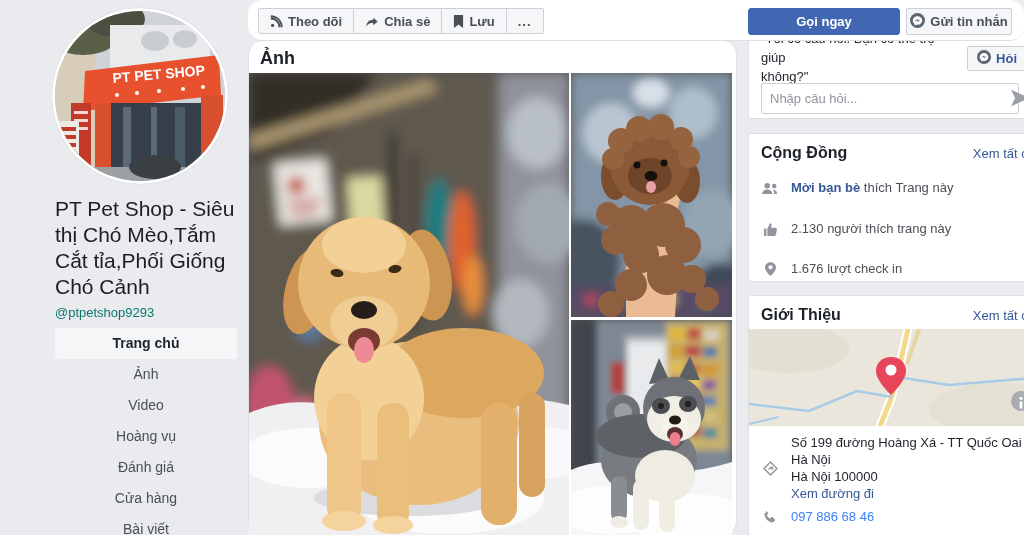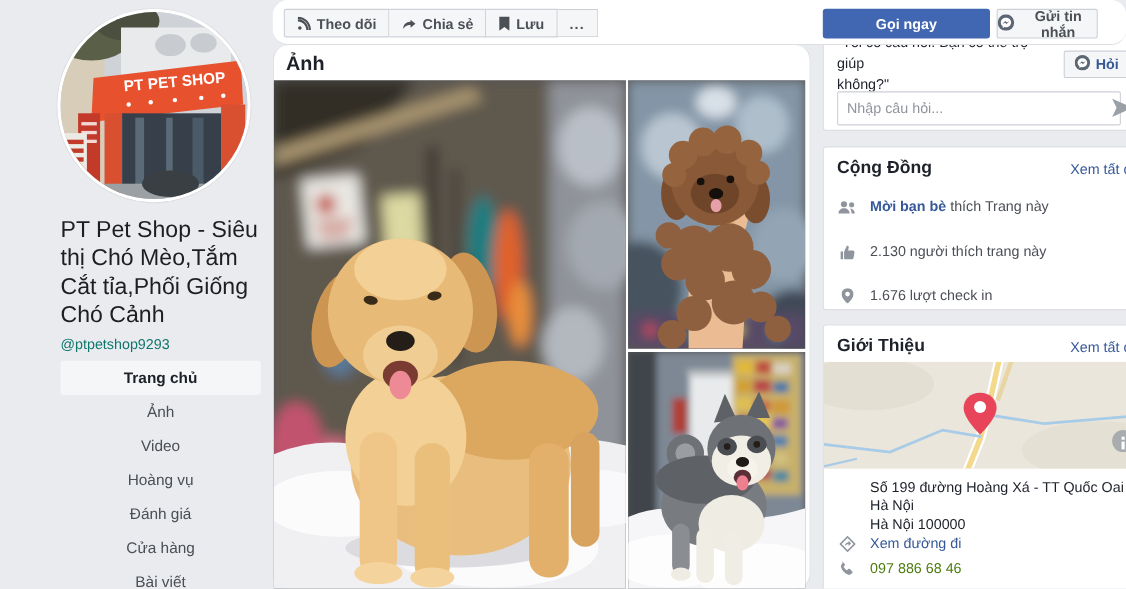--- a/index.html
+++ b/index.html
@@ -45,21 +45,21 @@
   }
   .tb-btn:first-child { border-left-width:1px; border-radius:2px 0 0 2px; }
   .tb-btn:last-child  { border-radius:0 2px 2px 0; }
   .tb-btn svg { display:block; }
   .btn-call {
     position:absolute; left:500px; top:8px; width:152px; height:27px;
     background:#4267b2; color:#fff; border:1px solid #4267b2; border-radius:3px;
     font-size:13px; font-weight:bold; font-family:inherit; cursor:pointer;
   }
   .btn-msg {
-    position:absolute; left:658px; top:8px; width:92px; height:27px;
+    position:absolute; left:658px; top:8px; width:106px; height:27px;
     display:flex; align-items:center; justify-content:center; gap:5px;
     background:#f5f6f7; border:1px solid #ccd0d5; border-radius:2px;
     font-size:13px; font-weight:bold; color:#4b4f56; font-family:inherit; cursor:pointer;
   }
 
   
   .photos-card {
     left:248px; top:41px; width:489px; height:494px;
     background:#fff; border-left:1px solid #dddfe2; border-right:1px solid #dddfe2;
   }
@@ -86,30 +86,30 @@
     font-size:13px; font-family:inherit; color:#1d2129;
   }
   .ask-input::placeholder { color:#90949c; }
   .send-btn { position:absolute; right:16px; top:66px; background:none; border:none; cursor:pointer; }
 
   .comm-card  { left:748px; top:133px; width:300px; height:149px; }
   .about-card { left:748px; top:295px; width:300px; height:260px; }
   .card-title { position:absolute; left:12px; top:10px; font-size:16px; font-weight:bold; color:#1d2129; }
   .see-all { position:absolute; right:12px; top:12px; font-size:13px; color:#365899; text-decoration:none; cursor:pointer; }
 
-  .info-row { position:absolute; left:12px; display:flex; gap:12px; align-items:flex-end; font-size:13px; color:#4b4f56; }
+  .info-row { position:absolute; left:12px; display:flex; gap:12px; align-items:center; font-size:13px; color:#4b4f56; }
   .info-row .ic { width:18px; display:flex; justify-content:center; flex-shrink:0; margin-top:1px; }
   .link-blue { color:#365899; font-weight:bold; }
   .r1 { top:46px; } .r2 { top:87px; } .r3 { top:100px; } .r4 { top:127px; }
 
   .map { position:absolute; left:0; top:33px; width:298px; height:97px; overflow:hidden; background:#e9e5db; cursor:pointer; }
   .addr-row  { top:138px; width:272px; color:#1d2129; line-height:17px; }
   .addr-block div { margin:0; }
   .dir-link { color:#365899; margin-top:4px; cursor:pointer; }
-  .phone-row { top:213px; color:#4d7c0f; }
+  .phone-row { top:213px; color:#3b82f6; }
 
   .gray-ic { fill:#90949c; }
   .dark-ic { fill:#4b4f56; }
 </style>
 </head>
 <body>
 
 <div class="abs sidebar">
 
   <div class="abs avatar">

